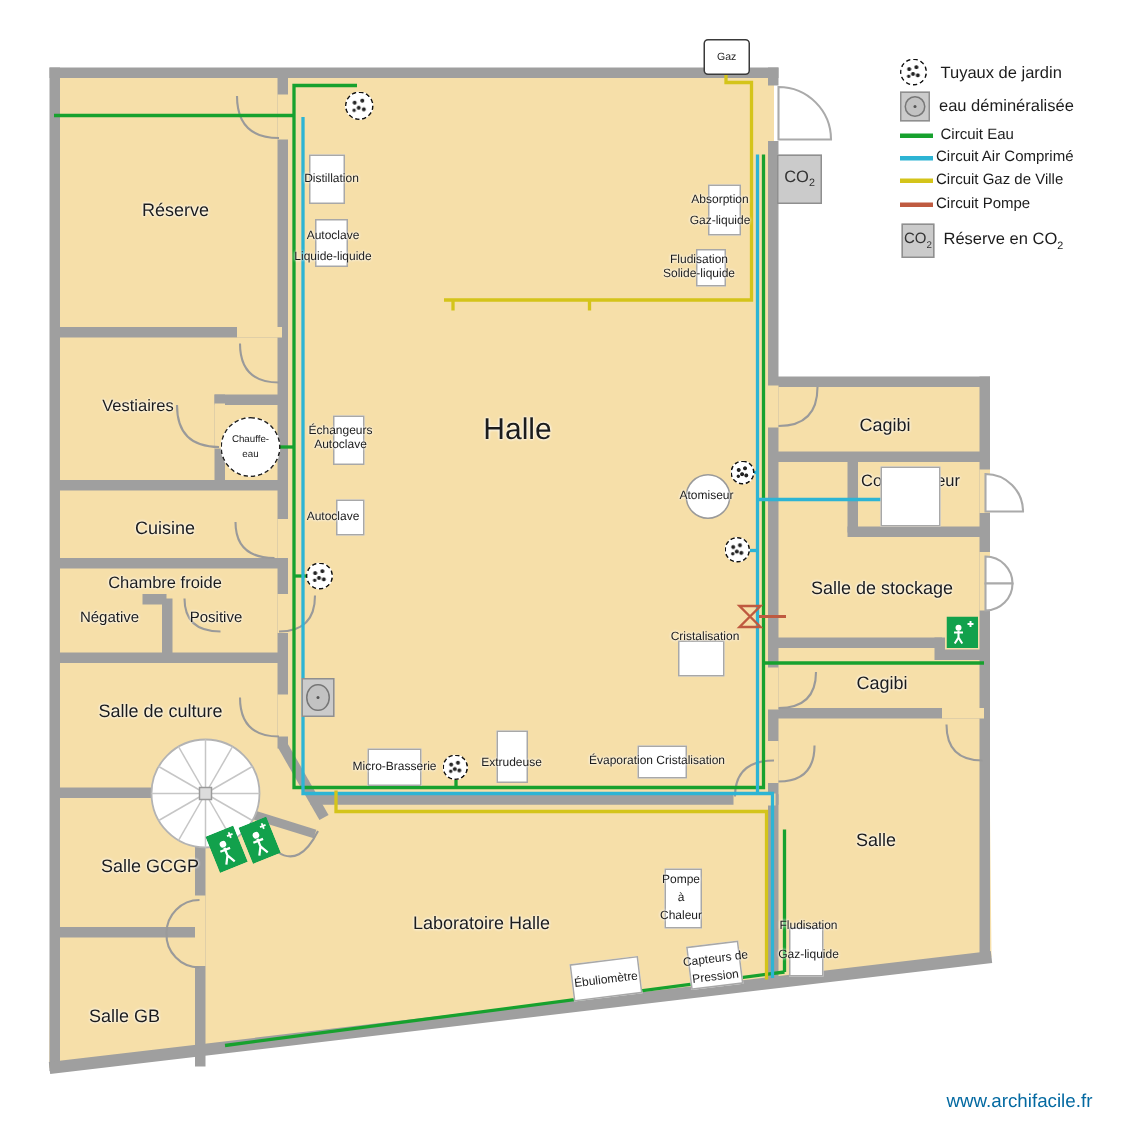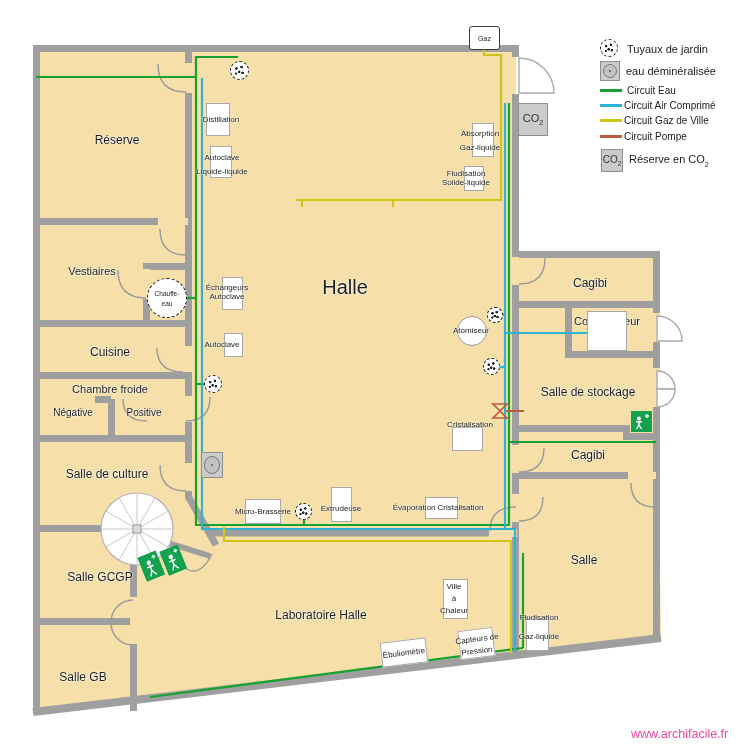--- a/index.html
+++ b/index.html
@@ -24,21 +24,21 @@
   .graybox{position:absolute;background:#cbcbcb;border:1px solid #8f8f8f;box-sizing:border-box;
            color:#333;display:flex;align-items:center;justify-content:center;}
   .graybox .circ{width:70%;height:70%;border-radius:50%;background:#c2c2c2;border:1px solid #777;
            display:flex;align-items:center;justify-content:center;}
   .graybox .circ::after{content:"";width:2px;height:2px;background:#555;border-radius:50%;}
   .gazbox{position:absolute;background:#fff;border:1.5px solid #3a3a3a;border-radius:3px;
           display:flex;align-items:center;justify-content:center;color:#222;}
   .exit{position:absolute;}
   .legend-line{position:absolute;height:2.5px;width:22px;}
   .lg-lbl{position:absolute;transform:translateY(-50%);color:#1c1c1c;white-space:nowrap;}
-  .watermark{position:absolute;font-size:12.5px;color:#ec4899;}
+  .watermark{position:absolute;font-size:12.5px;color:#0369a1;}
   sub{font-size:65%;}
 </style>
 </head>
 <body>
 
 <div id="plan">
 
   <svg class="base" width="750" height="750" viewBox="0 0 750 750">
 
     <g>
@@ -227,21 +227,21 @@
   <div class="eq-box" style="left:245px;top:499px;width:36px;height:25px"></div>
   <div class="lbl s8" style="left:263px;top:511px">Micro-Brasserie</div>
 
   <div class="eq-box" style="left:331px;top:487px;width:21px;height:35px"></div>
   <div class="lbl s8" style="left:341px;top:508px">Extrudeuse</div>
 
   <div class="eq-box" style="left:425px;top:497px;width:33px;height:22px"></div>
   <div class="lbl s8" style="left:438px;top:507px">Évaporation Cristalisation</div>
 
   <div class="eq-box" style="left:443px;top:579px;width:25px;height:40px"></div>
-  <div class="lbl s8" style="left:454px;top:586px">Ville</div>
+  <div class="lbl s8" style="left:454px;top:586px">Pompe</div>
   <div class="lbl s8" style="left:454px;top:598px">à</div>
   <div class="lbl s8" style="left:454px;top:610px">Chaleur</div>
 
   <div class="eq-box" style="left:381px;top:640px;width:46px;height:25px;transform:rotate(-7deg)"></div>
   <div class="lbl s8 rot" style="left:404px;top:653px">Ébuliomètre</div>
 
   <div class="eq-box" style="left:459px;top:629px;width:35px;height:29px;transform:rotate(-7deg)"></div>
   <div class="lbl s8 rot" style="left:477px;top:639px">Capteurs de</div>
   <div class="lbl s8 rot" style="left:477px;top:651px">Pression</div>
 

